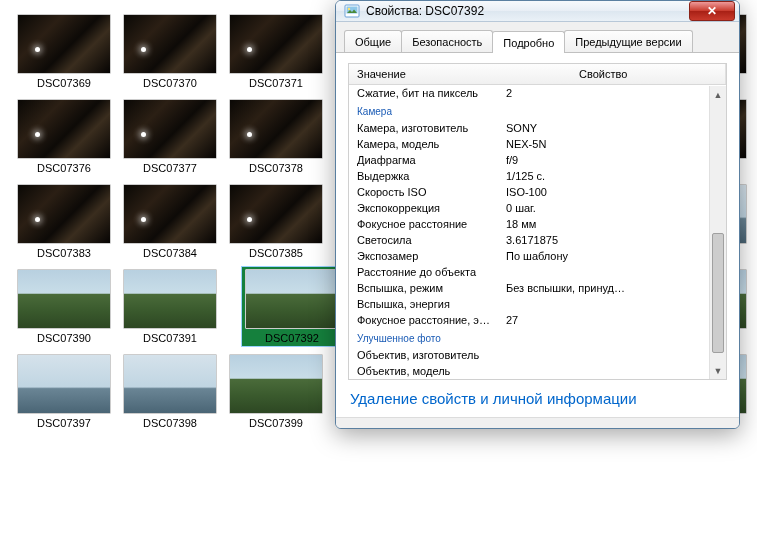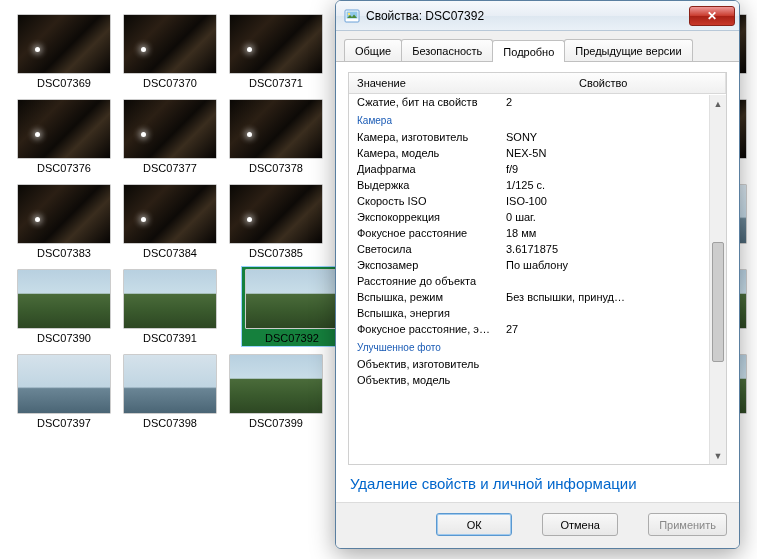--- a/index.html
+++ b/index.html
@@ -9,21 +9,21 @@
 .thumbs { display: grid; grid-template-columns: repeat(7, 100px); gap: 6px 6px; }
 .thumb { width: 100px; display: flex; flex-direction: column; align-items: center; padding: 2px; }
 .thumb.selected { background: #15803d; outline: 1px solid #99d1ff; margin-left: 16px; }
 .thumb-img { width: 94px; height: 60px; border: 1px solid #ccc; border-radius: 1px; overflow: hidden; }
 .thumb-label { font-size: 11px; color: #000; margin-top: 3px; text-align: center; }
 .cave { background: linear-gradient(135deg, #0a0805 0%, #2b1f14 30%, #0d0a07 55%, #3a2d1e 70%, #060403 100%); position: relative; }
 .cave::before { content: ""; position: absolute; left: 18%; top: 55%; width: 5px; height: 5px; background: #fff; border-radius: 50%; box-shadow: 0 0 6px 2px rgba(255,255,255,.6); }
 .landscape { background: linear-gradient(180deg, #b8d0e0 0%, #c8dde8 40%, #4a6b3a 42%, #3a5a2d 70%, #2d4723 100%); }
 .sea { background: linear-gradient(180deg, #d5e2eb 0%, #c0d5e2 55%, #6a8595 58%, #4a6575 100%); }
 
-.dialog { position: absolute; left: 335px; top: 0; width: 405px; height: 549px; background: #fff; border: 1px solid #5a7fa0; border-radius: 6px; box-shadow: 0 6px 24px rgba(0,0,0,.35); display: flex; flex-direction: column; overflow: hidden; }
+.dialog { position: absolute; left: 335px; top: 0; width: 405px; height: 429px; background: #fff; border: 1px solid #5a7fa0; border-radius: 6px; box-shadow: 0 6px 24px rgba(0,0,0,.35); display: flex; flex-direction: column; overflow: hidden; }
 .titlebar { height: 30px; background: linear-gradient(180deg, #f6f9fc 0%, #e8eef5 50%, #dde7f0 51%, #eaf1f7 100%); border-bottom: 1px solid #b8c8d8; display: flex; align-items: center; padding: 0 4px 0 8px; }
 .titlebar .icon { width: 16px; height: 16px; margin-right: 6px; }
 .titlebar .title { font-size: 12px; color: #000; flex: 1; }
 .close-btn { width: 46px; height: 20px; background: linear-gradient(180deg, #e99, #c8392b 50%, #a82015 51%, #c8392b); border: 1px solid #8a2218; border-radius: 3px; display: flex; align-items: center; justify-content: center; color: #fff; font-weight: bold; }
 .close-x { font-size: 12px; line-height: 1; }
 
 .tabstrip { padding: 8px 8px 0 8px; display: flex; gap: 0; border-bottom: 1px solid #c0c0c0; background: #f0f0f0; }
 .tab { padding: 5px 10px 4px; font-size: 11px; border: 1px solid #c0c0c0; border-bottom: none; background: linear-gradient(#fdfdfd,#f0f0f0); border-radius: 3px 3px 0 0; margin-right: -1px; position: relative; color: #000; }
 .tab.active { background: #fff; z-index: 2; top: 1px; }
 
@@ -227,21 +227,21 @@
   </div>
 
   <div class="panel-body">
     <div class="proplist">
       <div class="proplist-header">
         <div class="col col-val">Значение</div>
         <div class="col col-prop">Свойство</div>
       </div>
       <div class="proprows" id="proprows">
           <div class="proprow">
-            <div class="p">Сжатие, бит на свойств</div>
+            <div class="p">Сжатие, бит на пиксель</div>
             <div class="v">2</div>
           </div>
           <div class="section-head">Камера</div>
           <div class="proprow">
             <div class="p">Камера, изготовитель</div>
             <div class="v">SONY</div>
           </div>
           <div class="proprow">
             <div class="p">Камера, модель</div>
             <div class="v">NEX-5N</div>

